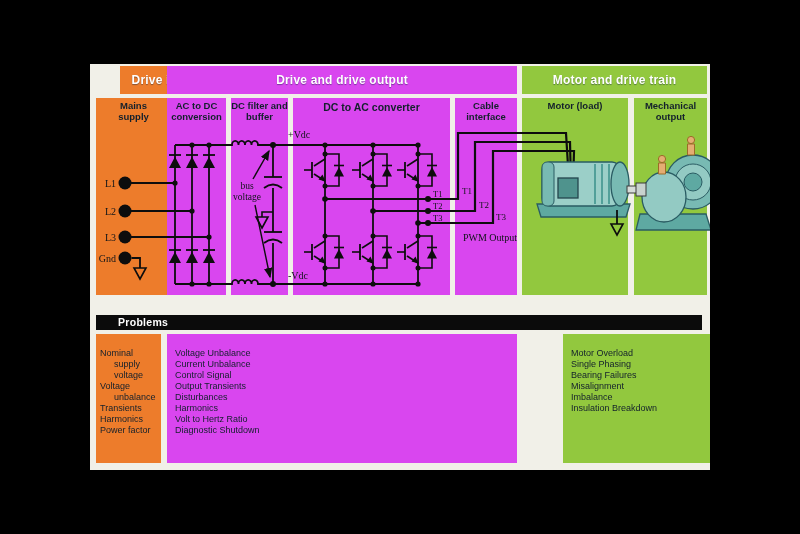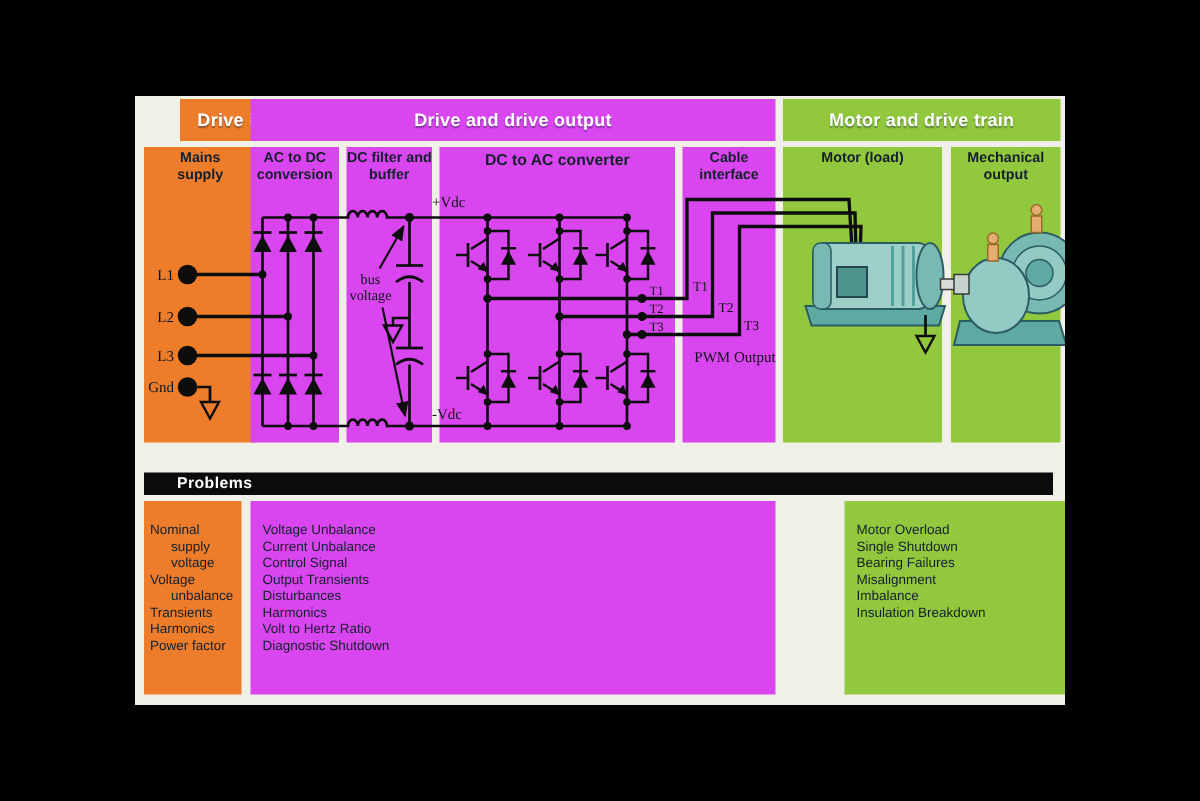--- a/index.html
+++ b/index.html
@@ -89,21 +89,21 @@
         <div class="li-item">Output Transients</div>
         <div class="li-item">Disturbances</div>
         <div class="li-item">Harmonics</div>
         <div class="li-item">Volt to Hertz Ratio</div>
         <div class="li-item">Diagnostic Shutdown</div>
       </div>
   </div>
   <div class="box prob-col green" style="left:432px;width:185px;margin-left:41px;">
     <div class="prob-list">
         <div class="li-item">Motor Overload</div>
-        <div class="li-item">Single Shutdown</div>
+        <div class="li-item">Single Phasing</div>
         <div class="li-item">Bearing Failures</div>
         <div class="li-item">Misalignment</div>
         <div class="li-item">Imbalance</div>
         <div class="li-item">Insulation Breakdown</div>
       </div>
   </div>
 
   <svg class="overlay" width="620" height="406" viewBox="0 0 620 406">
     <defs>
       <marker id="arr" markerWidth="9" markerHeight="8" refX="6.5" refY="3" orient="auto">

